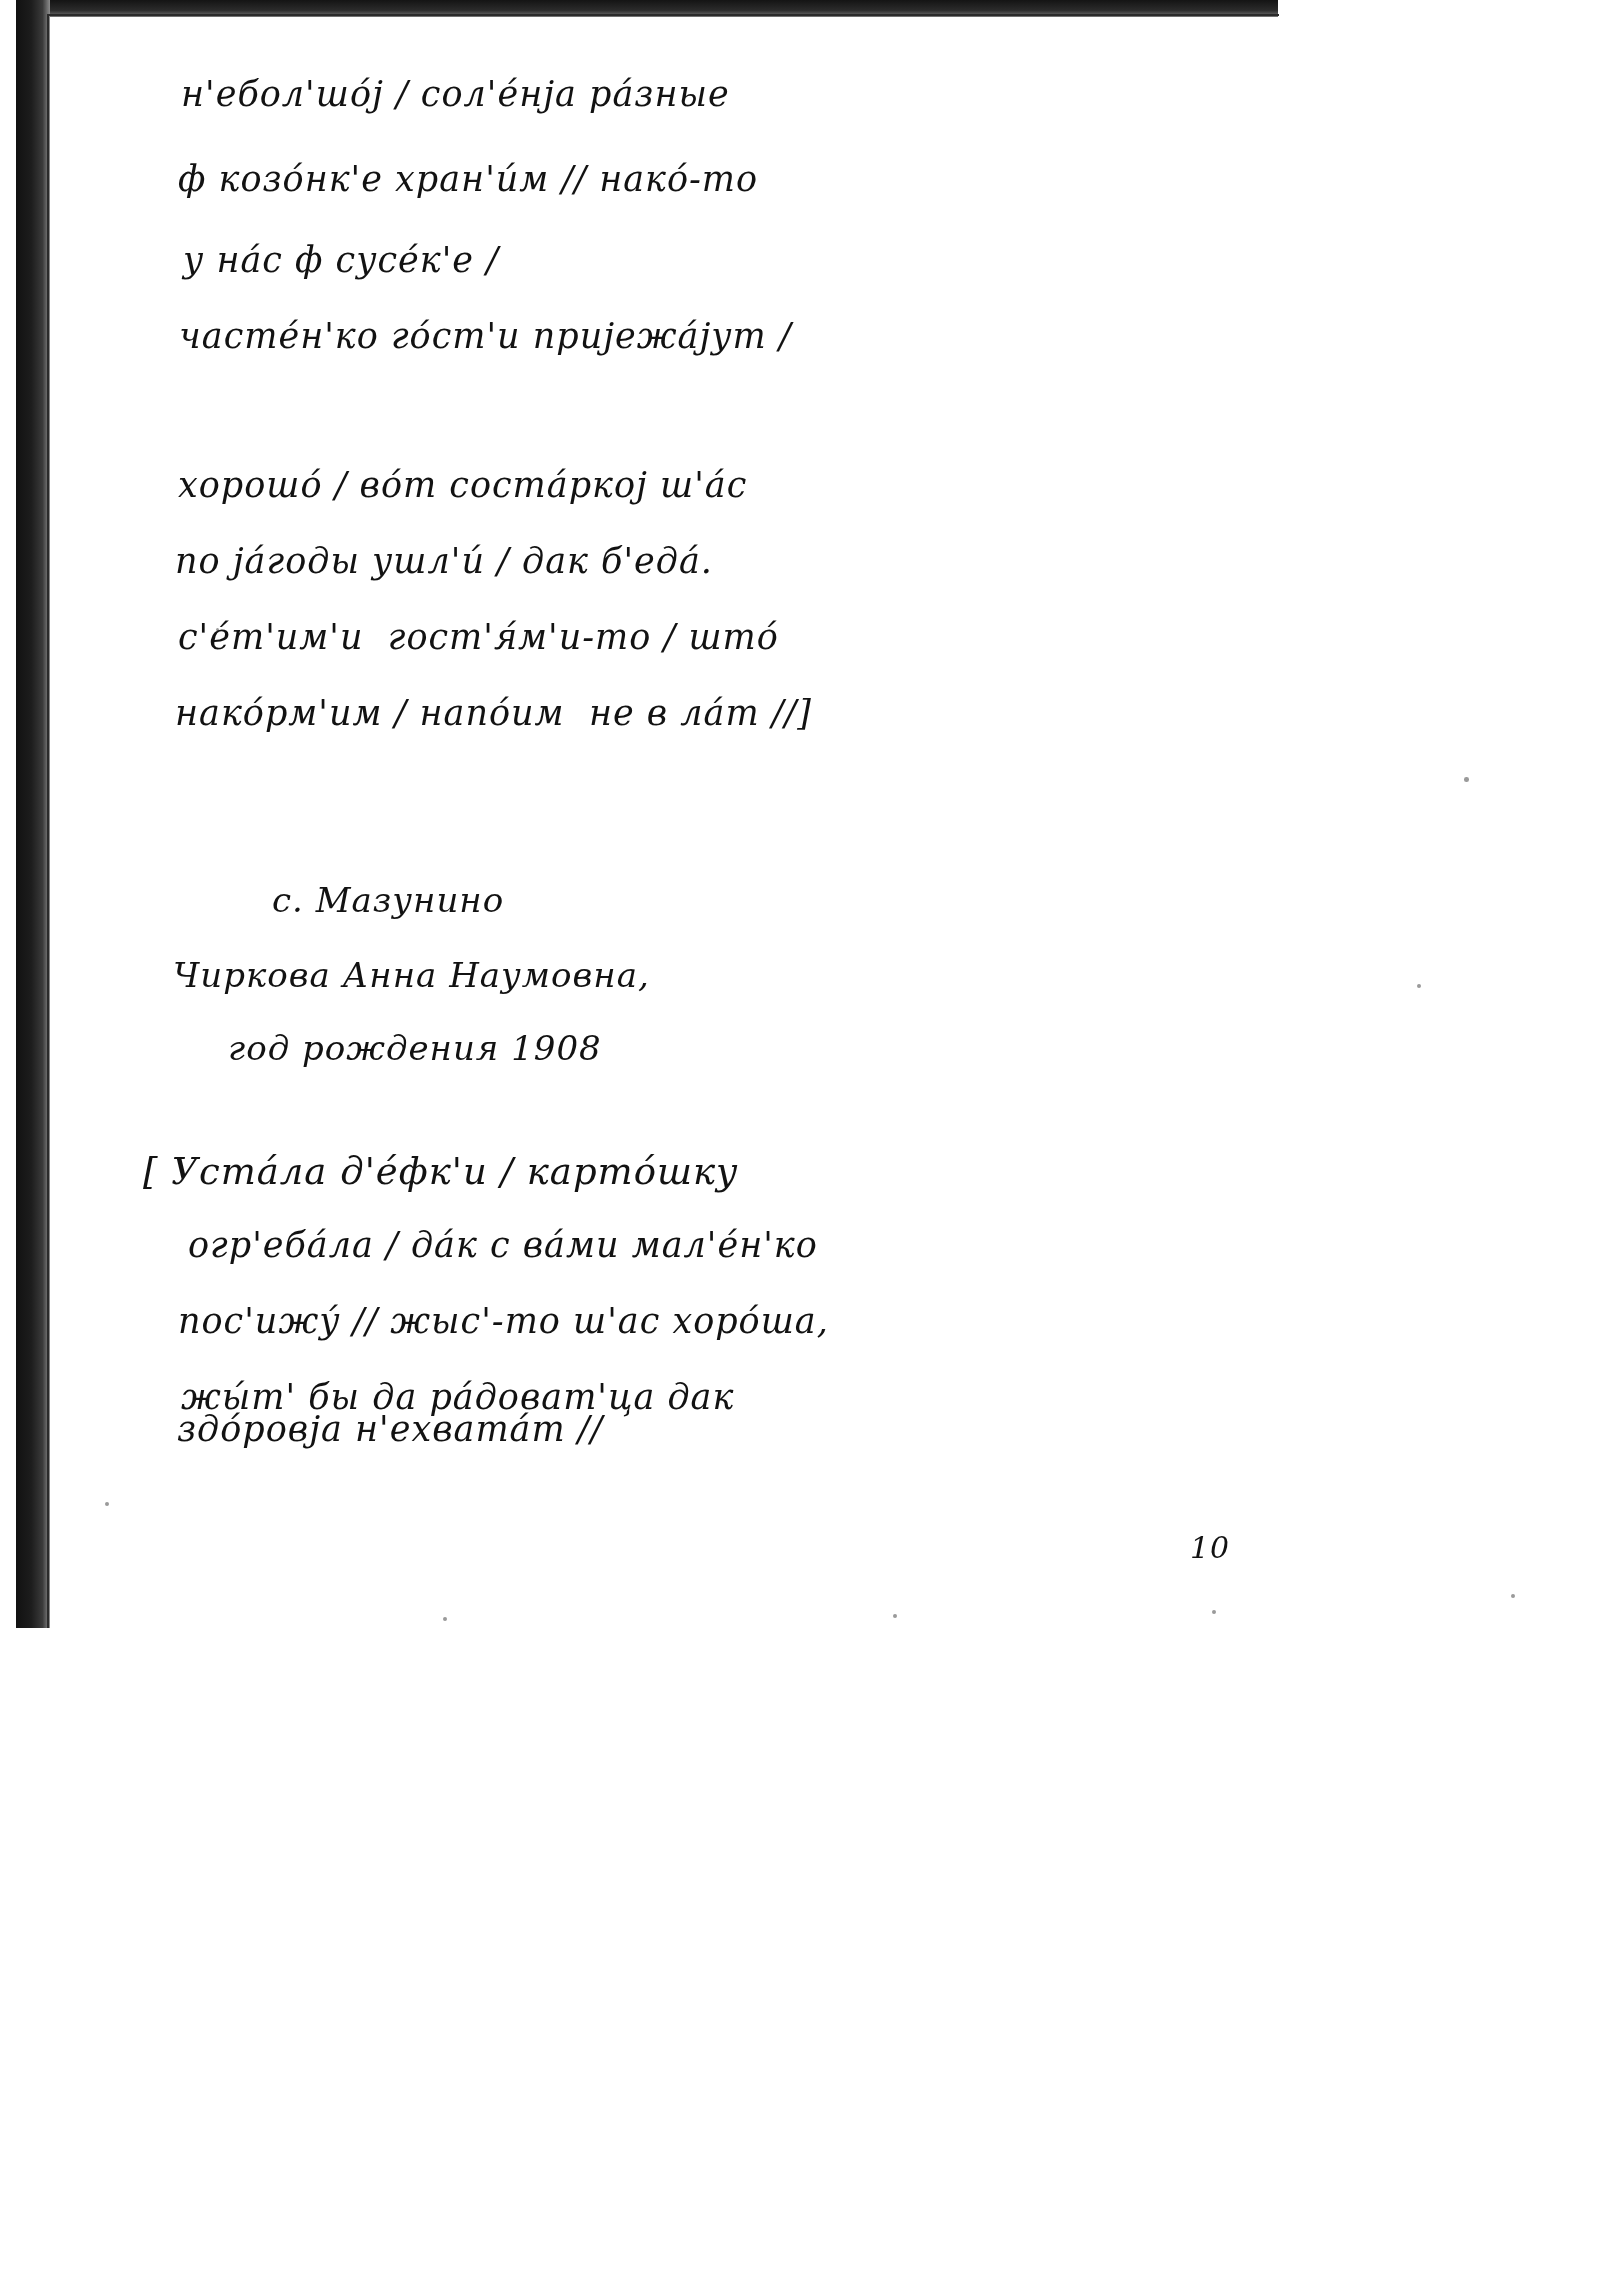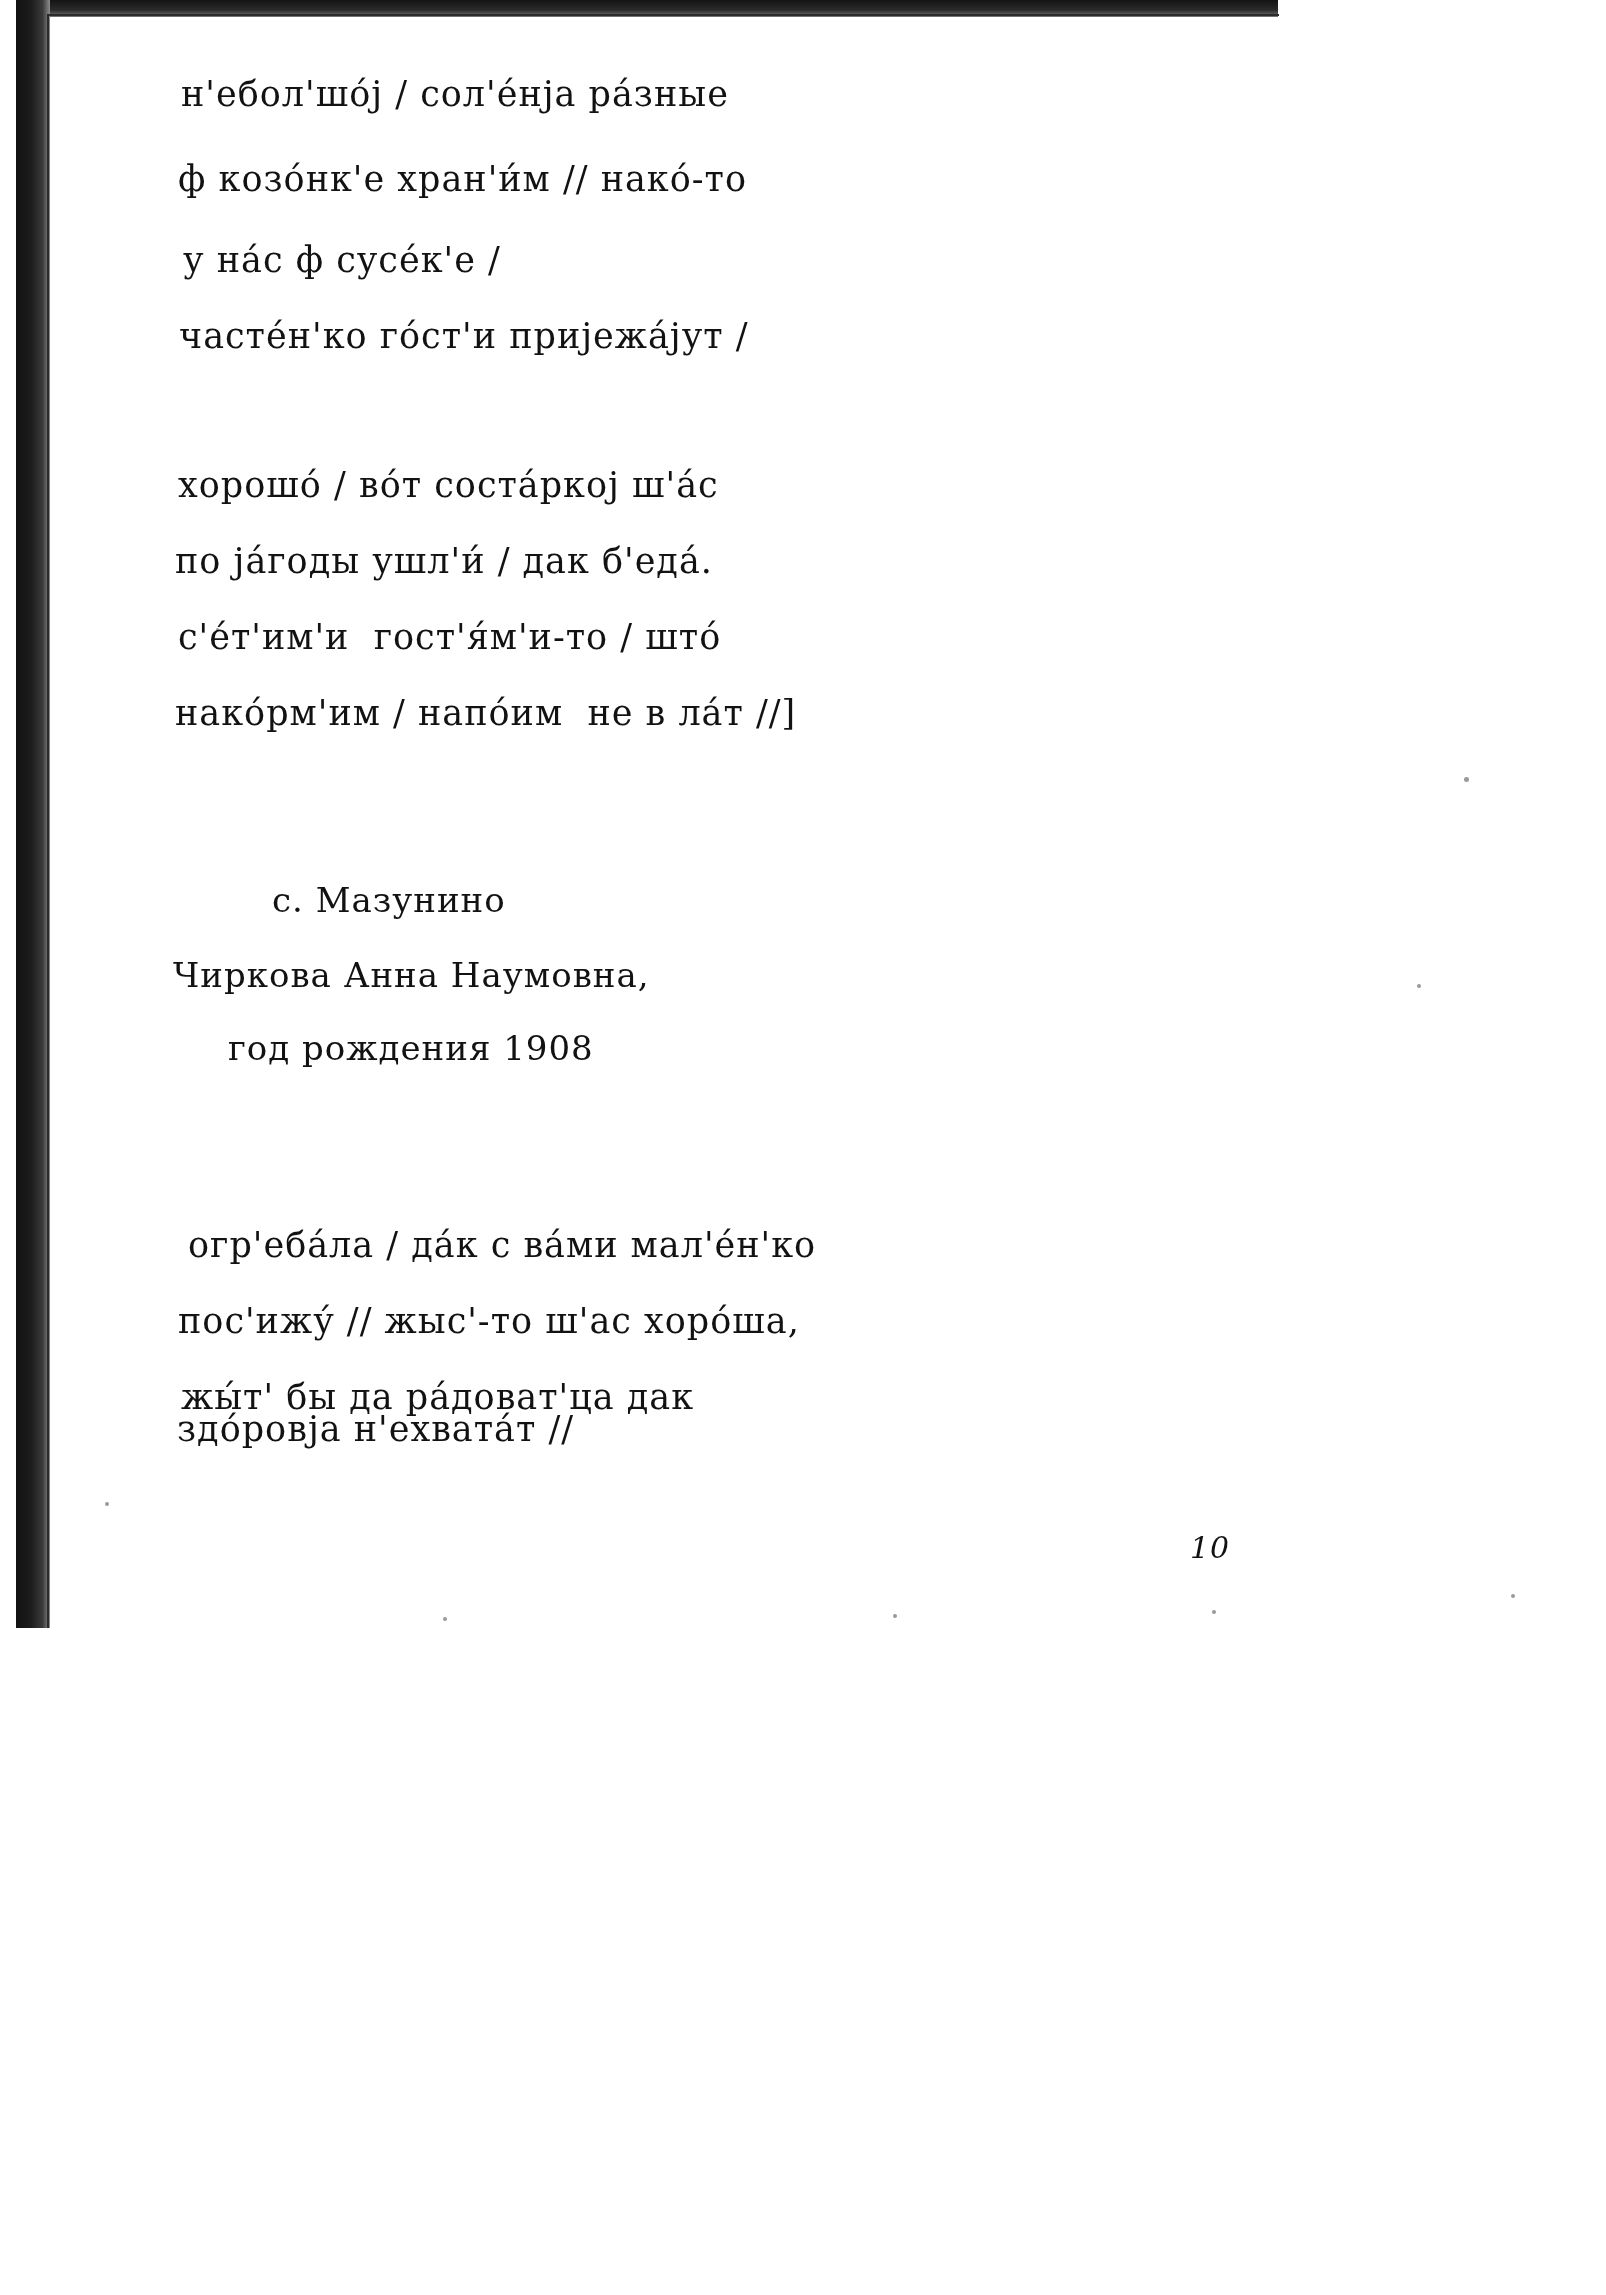--- a/index.html
+++ b/index.html
@@ -59,20 +59,21 @@
     position: absolute;
     background: #9a9a9a;
     border-radius: 50%;
   }
 
   
   .hand {
     position: absolute;
     color: #121212;
     font-family: "DejaVu Serif", serif;
+    font-style: italic;
     white-space: pre;
     letter-spacing: 1px;
   }
   .ln {
     font-size: 35px;
     line-height: 1.0;
   }
   .ln-big {
     font-size: 37px;
   }
@@ -130,20 +131,21 @@
     <div class="hand ln" style="left:175px; top:696px;">нако́рм'им / напо́им  не в ла́т //]</div>
   </div>
 
   <div id="attribution-block" style="top:0;">
     <div class="hand attrib" style="left:272px; top:880px;">с. Мазунино</div>
     <div class="hand attrib" style="left:173px; top:955px;">Чиркова Анна Наумовна,</div>
     <div class="hand attrib" style="left:228px; top:1028px;">год рождения 1908</div>
   </div>
 
   <div id="transcript-block-2" style="top:0;">
+    <div class="hand ln-big" style="left:143px; top:1150px;">[ Уста́ла д'е́фк'и / карто́шку</div>
     <div class="hand ln" style="left:188px; top:1228px;">огр'еба́ла / да́к с ва́ми мал'е́н'ко</div>
     <div class="hand ln" style="left:178px; top:1304px;">пос'ижу́ // жыс'-то ш'ас хоро́ша,</div>
     <div class="hand ln" style="left:181px; top:1380px;">жы́т' бы да ра́доват'ца дак</div>
     <div class="hand ln" style="left:177px; top:1412px;">здо́ровjа н'ехвата́т //</div>
   </div>
 
   <div class="hand pagenum" style="left:1190px; top:1530px;">10</div>
 
 </div>
 

